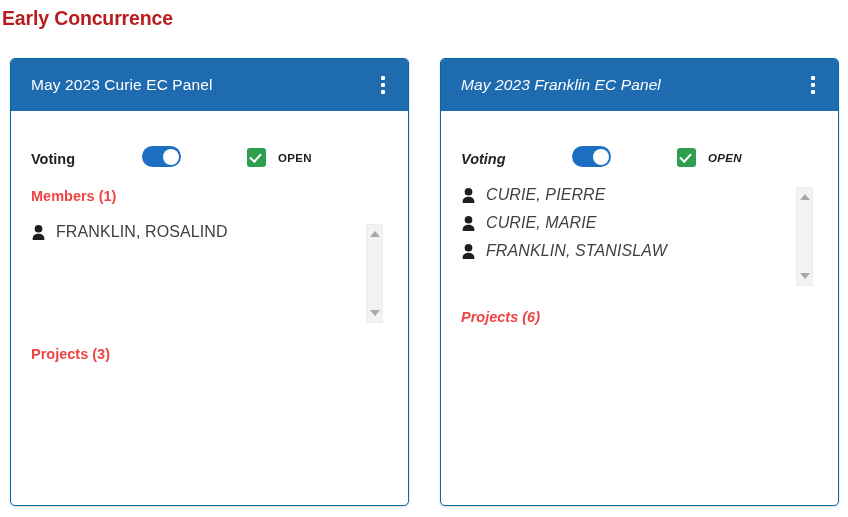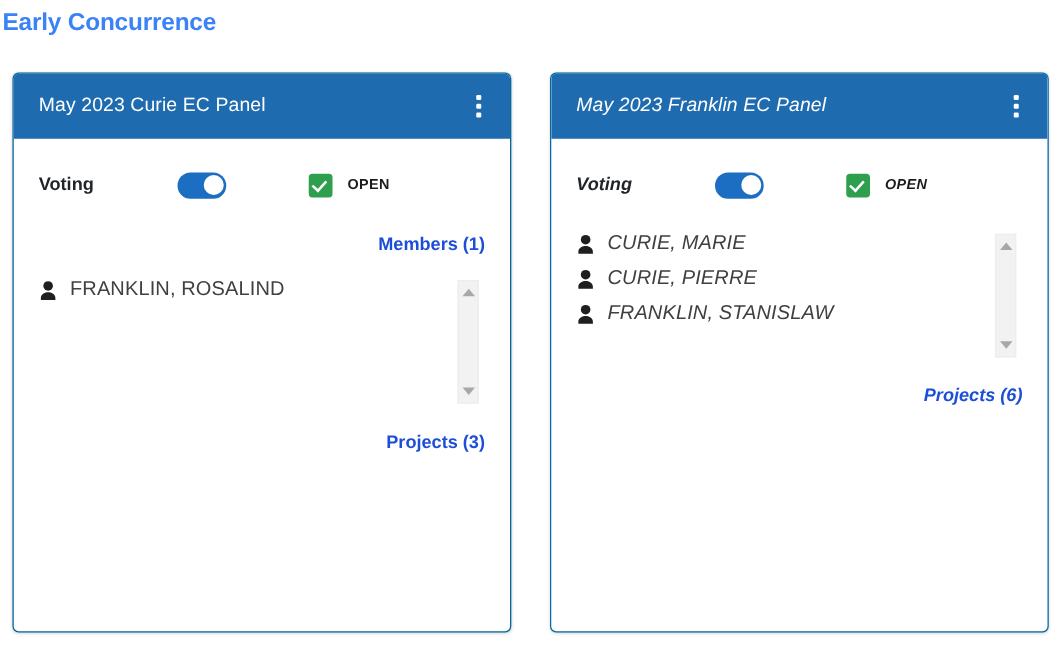--- a/index.html
+++ b/index.html
@@ -21,21 +21,21 @@
     height: 517px;
   }
 
   
   .page-title {
     position: absolute;
     left: 2px;
     top: 7px;
     font-size: 19.5px;
     font-weight: 700;
-    color: #3b82f6;
+    color: #b91c1c;
     letter-spacing: -0.15px;
     white-space: nowrap;
   }
 
   
   .card {
     position: absolute;
     top: 58px;
     width: 399px;
     height: 448px;
@@ -90,21 +90,21 @@
   .card-body {
     position: relative;
     padding: 0 20px;
     height: calc(100% - 52px);
     box-sizing: border-box;
   }
 
   
   .voting-row {
     display: flex;
-    align-items: center;
+    align-items: flex-end;
     height: 38px;
     margin-top: 18px;
     gap: 17px;
   }
   .voting-label {
     font-size: 14.5px;
     font-weight: 700;
     color: #212529;
     width: 94px;
     flex: 0 0 auto;
@@ -156,22 +156,21 @@
     font-size: 11.5px;
     font-weight: 700;
     color: #1c1c1c;
     letter-spacing: 0.3px;
   }
 
   
   .section-heading {
     font-size: 14.5px;
     font-weight: 700;
-    color: #1d4ed8;
-    text-align: right;
+    color: #ef4444;
   }
   .members-heading { margin-top: 21px; }
   .projects-heading { margin-top: 0; }
 
   
   .member-list-wrap {
     position: relative;
     margin-top: 14px;
     height: 100px;
   }
@@ -325,28 +324,28 @@
       </div>
 
 
       <div class="member-list-wrap">
         <ul class="member-list">
           <li class="member-item">
             <svg class="person-icon" viewBox="0 0 16 18">
               <circle cx="8" cy="5" r="4.1" fill="#1f1f1f"></circle>
               <path d="M8 10.3c-3.6 0-6.2 2.1-6.2 4.9V17h12.4v-1.8c0-2.8-2.6-4.9-6.2-4.9z" fill="#1f1f1f"></path>
             </svg>
-            <span class="member-name">CURIE, MARIE</span>
+            <span class="member-name">CURIE, PIERRE</span>
           </li>
           <li class="member-item">
             <svg class="person-icon" viewBox="0 0 16 18">
               <circle cx="8" cy="5" r="4.1" fill="#1f1f1f"></circle>
               <path d="M8 10.3c-3.6 0-6.2 2.1-6.2 4.9V17h12.4v-1.8c0-2.8-2.6-4.9-6.2-4.9z" fill="#1f1f1f"></path>
             </svg>
-            <span class="member-name">CURIE, PIERRE</span>
+            <span class="member-name">CURIE, MARIE</span>
           </li>
           <li class="member-item">
             <svg class="person-icon" viewBox="0 0 16 18">
               <circle cx="8" cy="5" r="4.1" fill="#1f1f1f"></circle>
               <path d="M8 10.3c-3.6 0-6.2 2.1-6.2 4.9V17h12.4v-1.8c0-2.8-2.6-4.9-6.2-4.9z" fill="#1f1f1f"></path>
             </svg>
             <span class="member-name">FRANKLIN, STANISLAW</span>
           </li>
         </ul>
         <div class="scrollbar">

